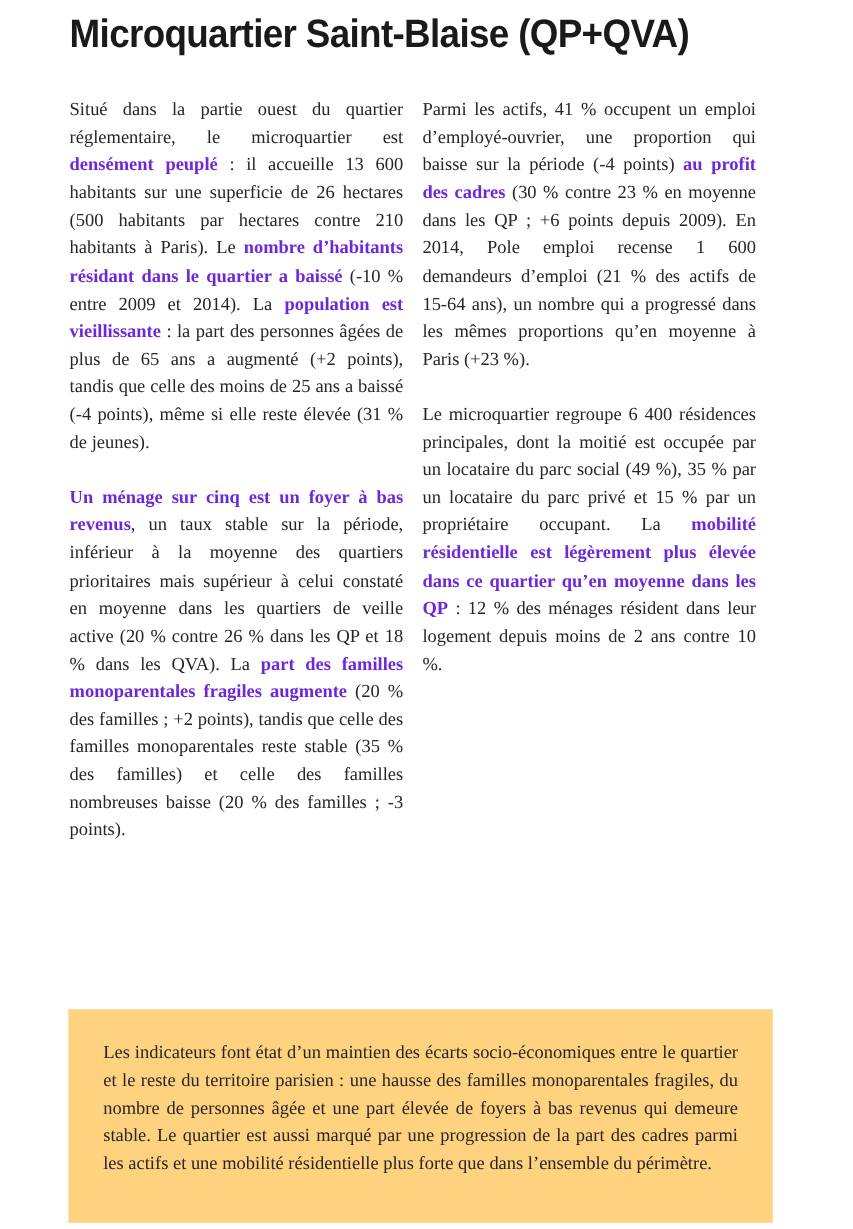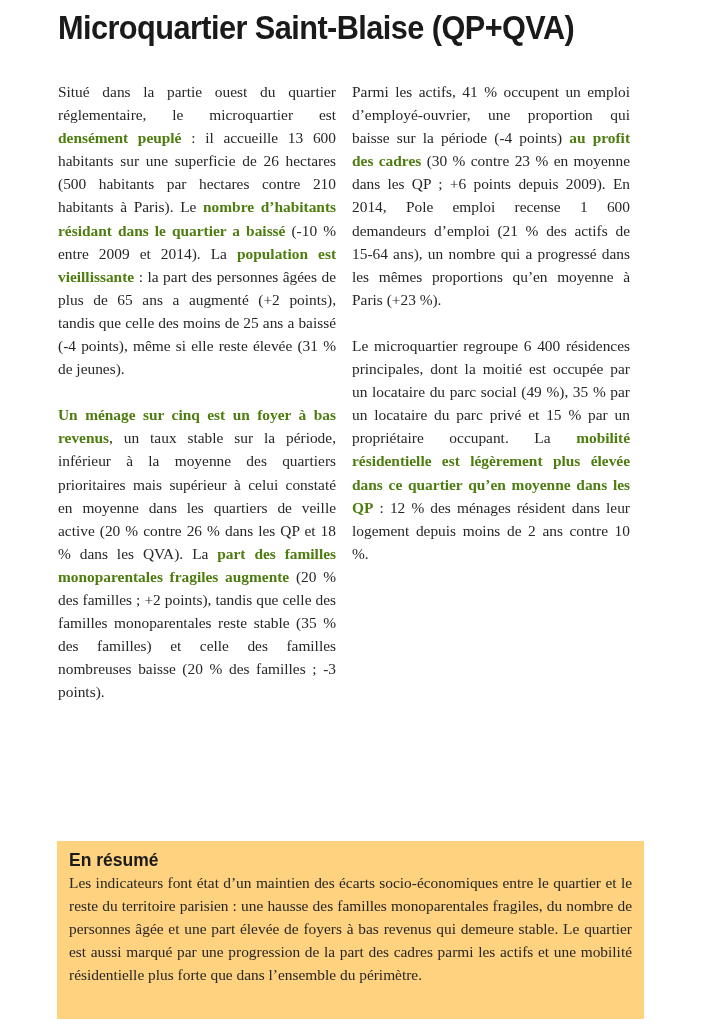--- a/index.html
+++ b/index.html
@@ -11,32 +11,32 @@
     transform: scaleX(0.93); transform-origin: left center;
   }
   .col {
     position: absolute; top: 80px; width: 278px;
     font-family: "Liberation Serif", serif; font-size: 15.4px; line-height: 23.1px;
     text-align: justify; color: #262626;
   }
   .col-left { left: 58px; }
   .col-right { left: 352px; }
   .col p { margin: 0 0 23px 0; }
-  .col b { font-weight: bold; color: #4d7c0f; }
+  .col b { font-weight: bold; color: #6d28d9; }
   .summary {
     position: absolute; left: 57px; top: 841px; width: 587px; height: 178px;
     background: #ffd27f; box-sizing: border-box; padding: 8px 12px 0 12px;
   }
   .summary-title {
     font-family: "Liberation Sans", sans-serif; font-weight: bold; font-size: 17.5px;
     color: #1a1a1a; line-height: 22px; margin: 0;
   }
   .summary-body {
     font-family: "Liberation Serif", serif; font-size: 15.4px; line-height: 23px;
-    text-align: justify; color: #262626; margin: 0;
+    text-align: justify; color: #262626; margin: 17px;
   }
 </style>
 </head>
 <body>
 
 <h1 class="title">Microquartier Saint-Blaise (QP+QVA)</h1>
 
 <div class="col col-left">
   <p>
     <span>Situé dans la partie ouest du quartier réglementaire, le microquartier est </span><b>densément peuplé</b><span> : il accueille 13 600 habitants sur une superficie de 26 hectares (500 habitants par hectares contre 210 habitants à Paris). Le </span><b>nombre d’habitants résidant dans le quartier a baissé</b><span> (-10 % entre 2009 et 2014). La </span><b>population est vieillissante</b><span> : la part des personnes âgées de plus de 65 ans a augmenté (+2 points), tandis que celle des moins de 25 ans a baissé (-4 points), même si elle reste élevée (31 % de jeunes).</span>
@@ -49,15 +49,14 @@
 <div class="col col-right">
   <p>
     <span>Parmi les actifs, 41 % occupent un emploi d’employé-ouvrier, une proportion qui baisse sur la période (-4 points) </span><b>au profit des cadres</b><span> (30 % contre 23 % en moyenne dans les QP ; +6 points depuis 2009). En 2014, Pole emploi recense 1 600 demandeurs d’emploi (21 % des actifs de 15-64 ans), un nombre qui a progressé dans les mêmes proportions qu’en moyenne à Paris (+23 %).</span>
   </p>
   <p>
     <span>Le microquartier regroupe 6 400 résidences principales, dont la moitié est occupée par un locataire du parc social (49 %), 35 % par un locataire du parc privé et 15 % par un propriétaire occupant. La </span><b>mobilité résidentielle est légèrement plus élevée dans ce quartier qu’en moyenne dans les QP</b><span> : 12 % des ménages résident dans leur logement depuis moins de 2 ans contre 10 %.</span>
   </p>
 </div>
 
 <div class="summary" style="background: rgb(255, 210, 127);">
-  <h2 class="summary-title">En résumé</h2>
   <p class="summary-body">Les indicateurs font état d’un maintien des écarts socio-économiques entre le quartier et le reste du territoire parisien : une hausse des familles monoparentales fragiles, du nombre de personnes âgée et une part élevée de foyers à bas revenus qui demeure stable. Le quartier est aussi marqué par une progression de la part des cadres parmi les actifs et une mobilité résidentielle plus forte que dans l’ensemble du périmètre.</p>
 </div>
 
 </body></html>

